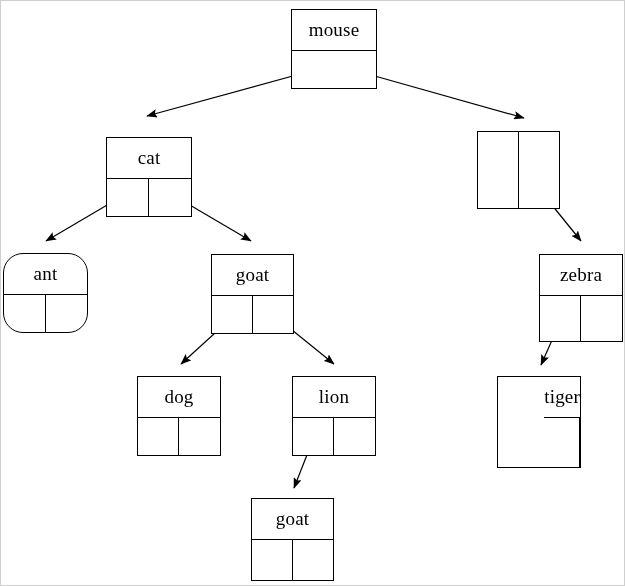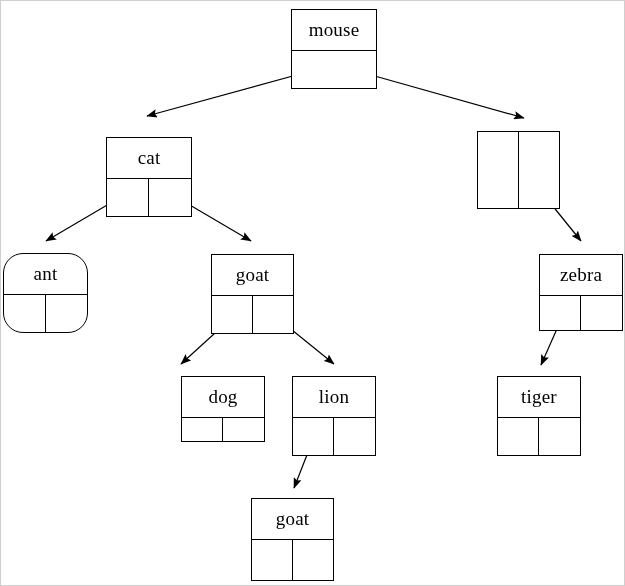--- a/index.html
+++ b/index.html
@@ -112,42 +112,42 @@
           <div class="ptr-cell right"></div>
         </div>
       </div>
       <div class="node" style="left: 210px; top: 253px; width: 83px; height: 80px;">
         <div class="node-label">goat</div>
         <div class="node-ptrs">
           <div class="ptr-cell left"></div>
           <div class="ptr-cell right"></div>
         </div>
       </div>
-      <div class="node" style="left: 538px; top: 253px; width: 84px; height: 77px;">
+      <div class="node" style="left: 538px; top: 253px; width: 84px; height: 88px;">
         <div class="node-label">zebra</div>
         <div class="node-ptrs">
           <div class="ptr-cell left"></div>
           <div class="ptr-cell right"></div>
         </div>
       </div>
-      <div class="node" style="left: 136px; top: 375px; width: 84px; height: 66px; margin-left: 44px;">
+      <div class="node" style="left: 136px; top: 375px; width: 84px; height: 80px;">
         <div class="node-label">dog</div>
         <div class="node-ptrs">
           <div class="ptr-cell left"></div>
           <div class="ptr-cell right"></div>
         </div>
       </div>
       <div class="node" style="left: 291px; top: 375px; width: 84px; height: 80px;">
         <div class="node-label">lion</div>
         <div class="node-ptrs">
           <div class="ptr-cell left"></div>
           <div class="ptr-cell right"></div>
         </div>
       </div>
-      <div class="node" style="left: 496px; top: 375px; width: 84px; height: 80px;">
+      <div class="node" style="left: 496px; top: 375px; width: 84px; height: 92px; align-items: flex-end;">
         <div class="node-label">tiger</div>
         <div class="node-ptrs">
           <div class="ptr-cell left"></div>
           <div class="ptr-cell right"></div>
         </div>
       </div>
       <div class="node" style="left: 250px; top: 497px; width: 83px; height: 83px;">
         <div class="node-label">goat</div>
         <div class="node-ptrs">
           <div class="ptr-cell left"></div>

